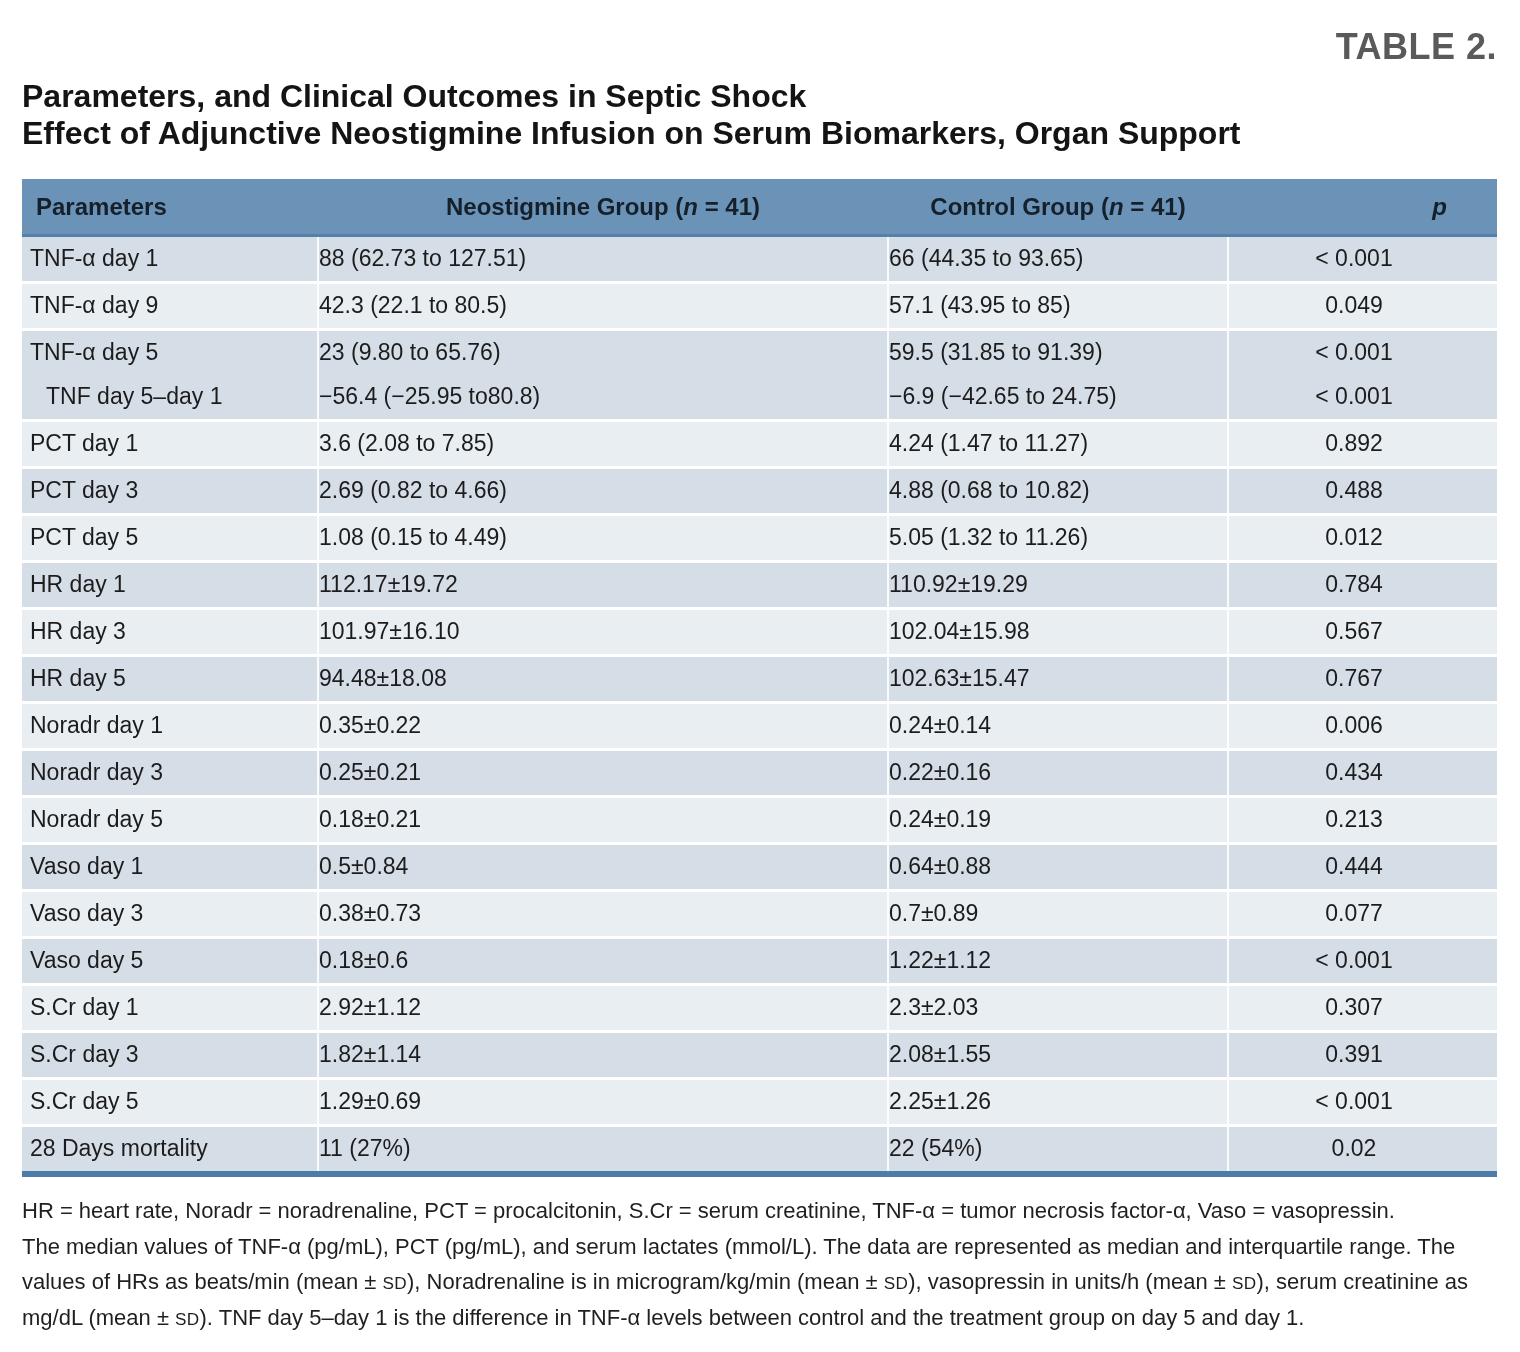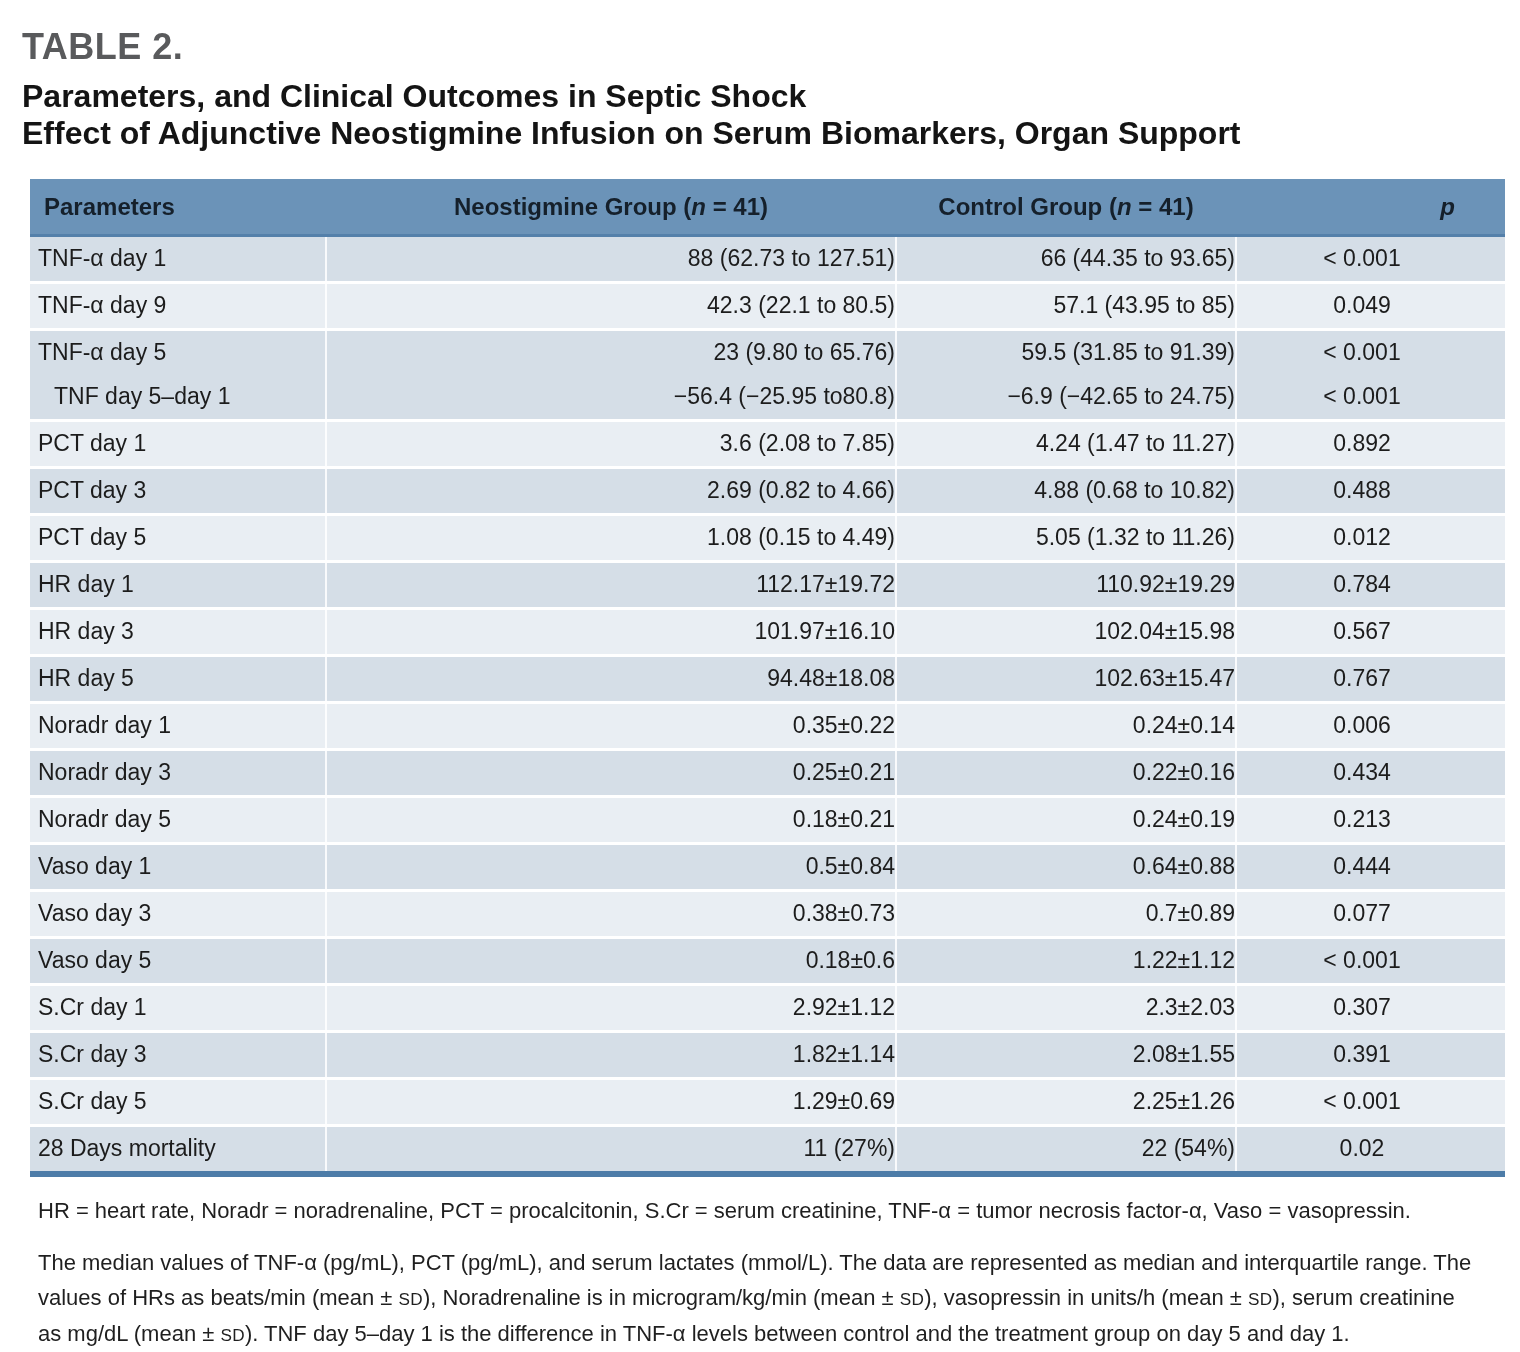--- a/index.html
+++ b/index.html
@@ -20,20 +20,21 @@
     color: var(--text);
   }
   .wrap { padding: 14px 23px 0 22px; }
 
   .table-label {
     font-size: 36px;
     font-weight: bold;
     color: var(--title-gray);
     letter-spacing: 0.5px;
     margin: 12px 0 10px 0;
+    text-align: right;
   }
   .table-title {
     font-size: 32px;
     font-weight: bold;
     color: #141414;
     line-height: 1.17;
     margin: 0 0 26px 0;
   }
 
   table.results {
@@ -63,30 +64,30 @@
   tbody td {
     font-size: 23px;
     padding: 8px 0 9px 0;
     color: #1c1c1c;
   }
   tbody td + td { border-left: 2px solid rgba(255,255,255,0.85); }
   tr.dark td { background: var(--row-dark); }
   tr.light td { background: var(--row-light); }
   td.col-param { text-align: left; padding-left: 8px; }
   td.col-param.indent { padding-left: 24px; }
-  td.col-neostigmine, td.col-control { text-align: right; }
+  td.col-neostigmine, td.col-control { text-align: left; }
   td.col-p { text-align: center; padding-right: 18px; }
-  table.results { border-bottom: 6px solid var(--table-bottom); margin-left: 8px; }
+  table.results { border-bottom: 6px solid var(--table-bottom); }
 
   .s-italic { font-style: italic; }
   .s-smallcaps { text-transform: uppercase; font-size: 0.78em; letter-spacing: 0.3px; }
 
   .footnotes { margin-top: 16px; width: 1475px; }
   .footnotes p {
-    margin: 16px;
+    margin: 0;
     font-size: 22px;
     line-height: 1.62;
     color: #1f1f1f;
   }
 </style>
 </head>
 <body>
 
 <div class="wrap">
 

